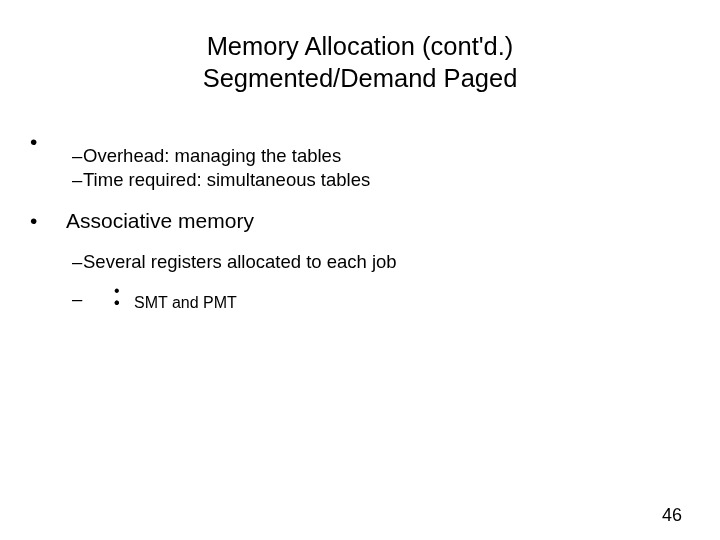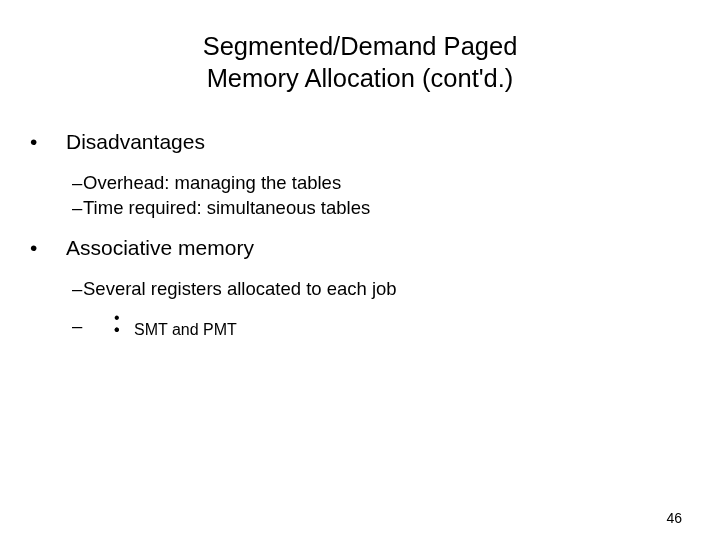--- a/index.html
+++ b/index.html
@@ -93,38 +93,37 @@
   .footer-left {
     position: absolute;
     left: 36px;
     bottom: 18px;
     font-size: 15.5px;
   }
   .footer-right {
     position: absolute;
     right: 38px;
     bottom: 14px;
-    font-size: 14px;
+    font-size: 18px;
   }
 </style>
 </head>
 <body>
 
 <div class="slide">
 
   <div class="title">
+    <span class="line">Memory Allocation (cont'd.)</span>
     <span class="line">Segmented/Demand Paged</span>
-    <span class="line">Memory Allocation (cont'd.)</span>
   </div>
 
   <div class="body">
 
     <div class="lvl1">
       <span class="bullet">•</span>
-      <span class="txt">Disadvantages</span>
     </div>
 
     <div class="gap-md"></div>
 
     <div class="lvl2">
       <span class="bullet">–</span>
       <span class="txt">Overhead: managing the tables</span>
     </div>
 
     <div class="lvl2">

